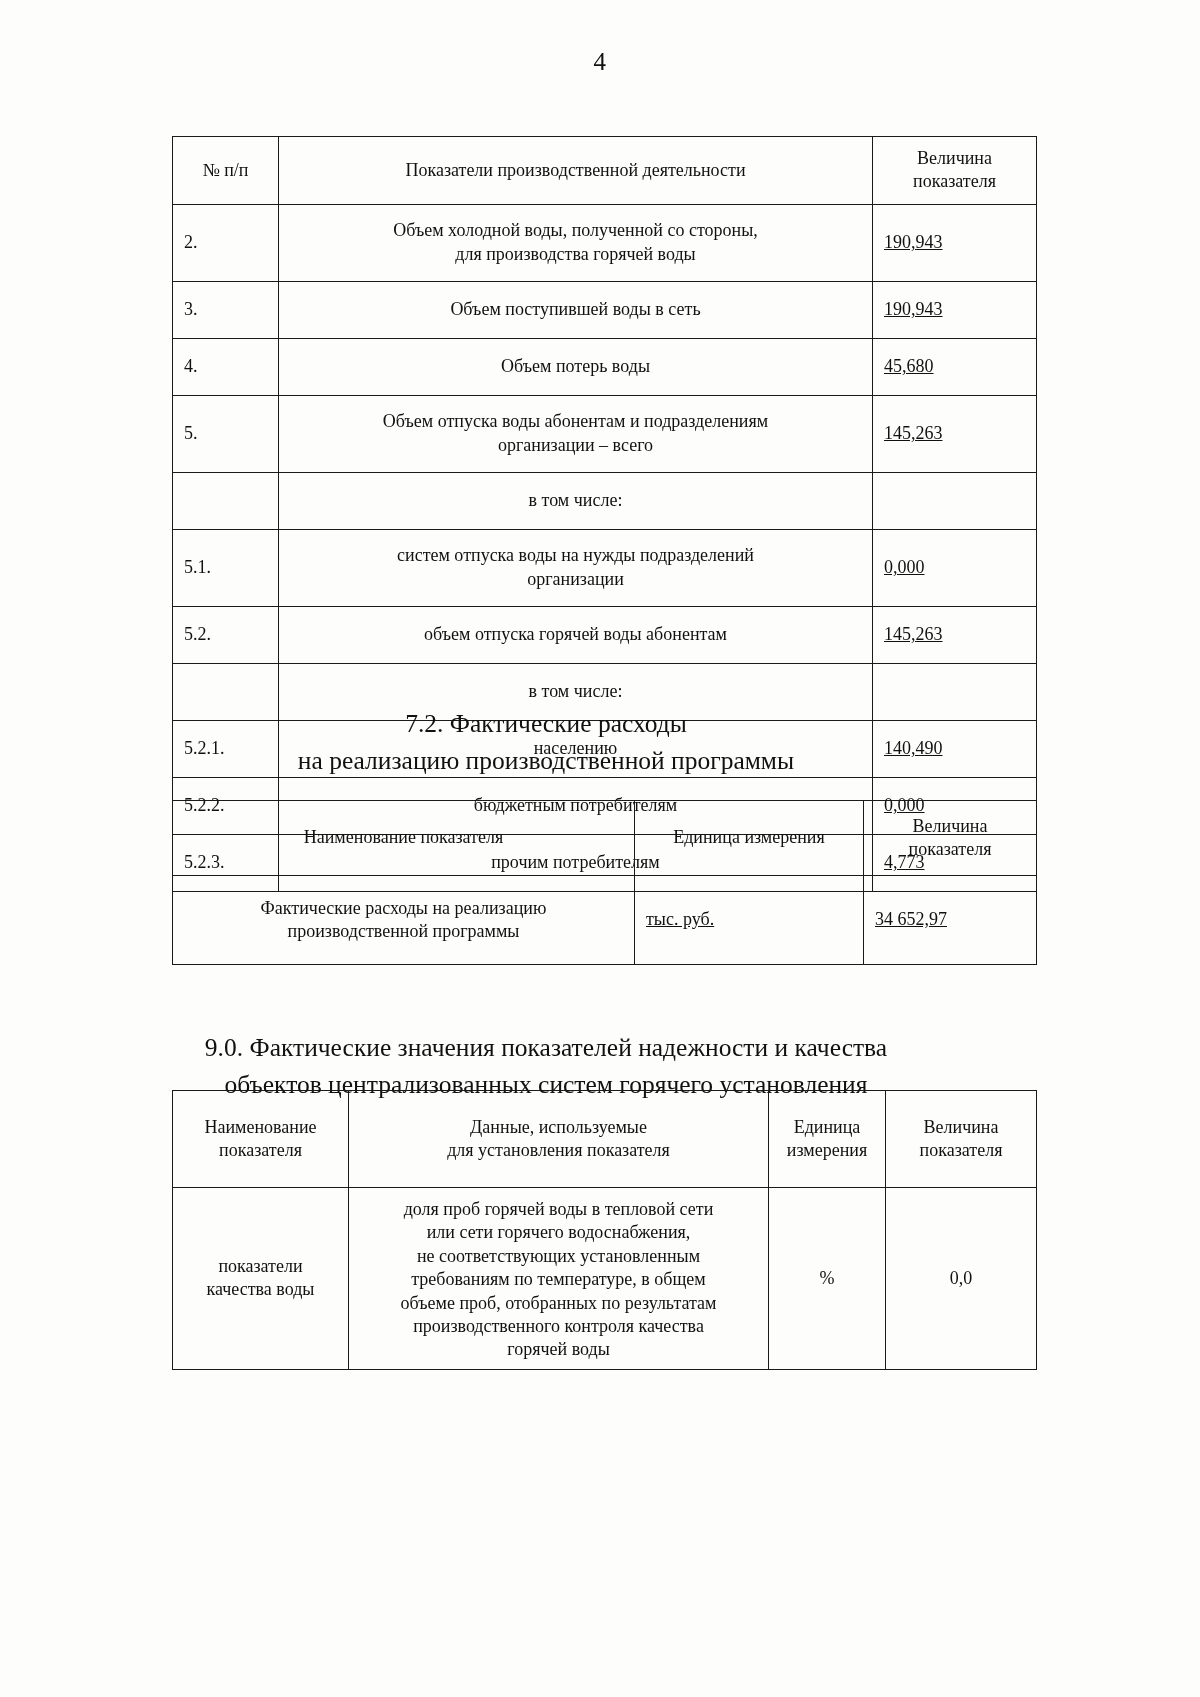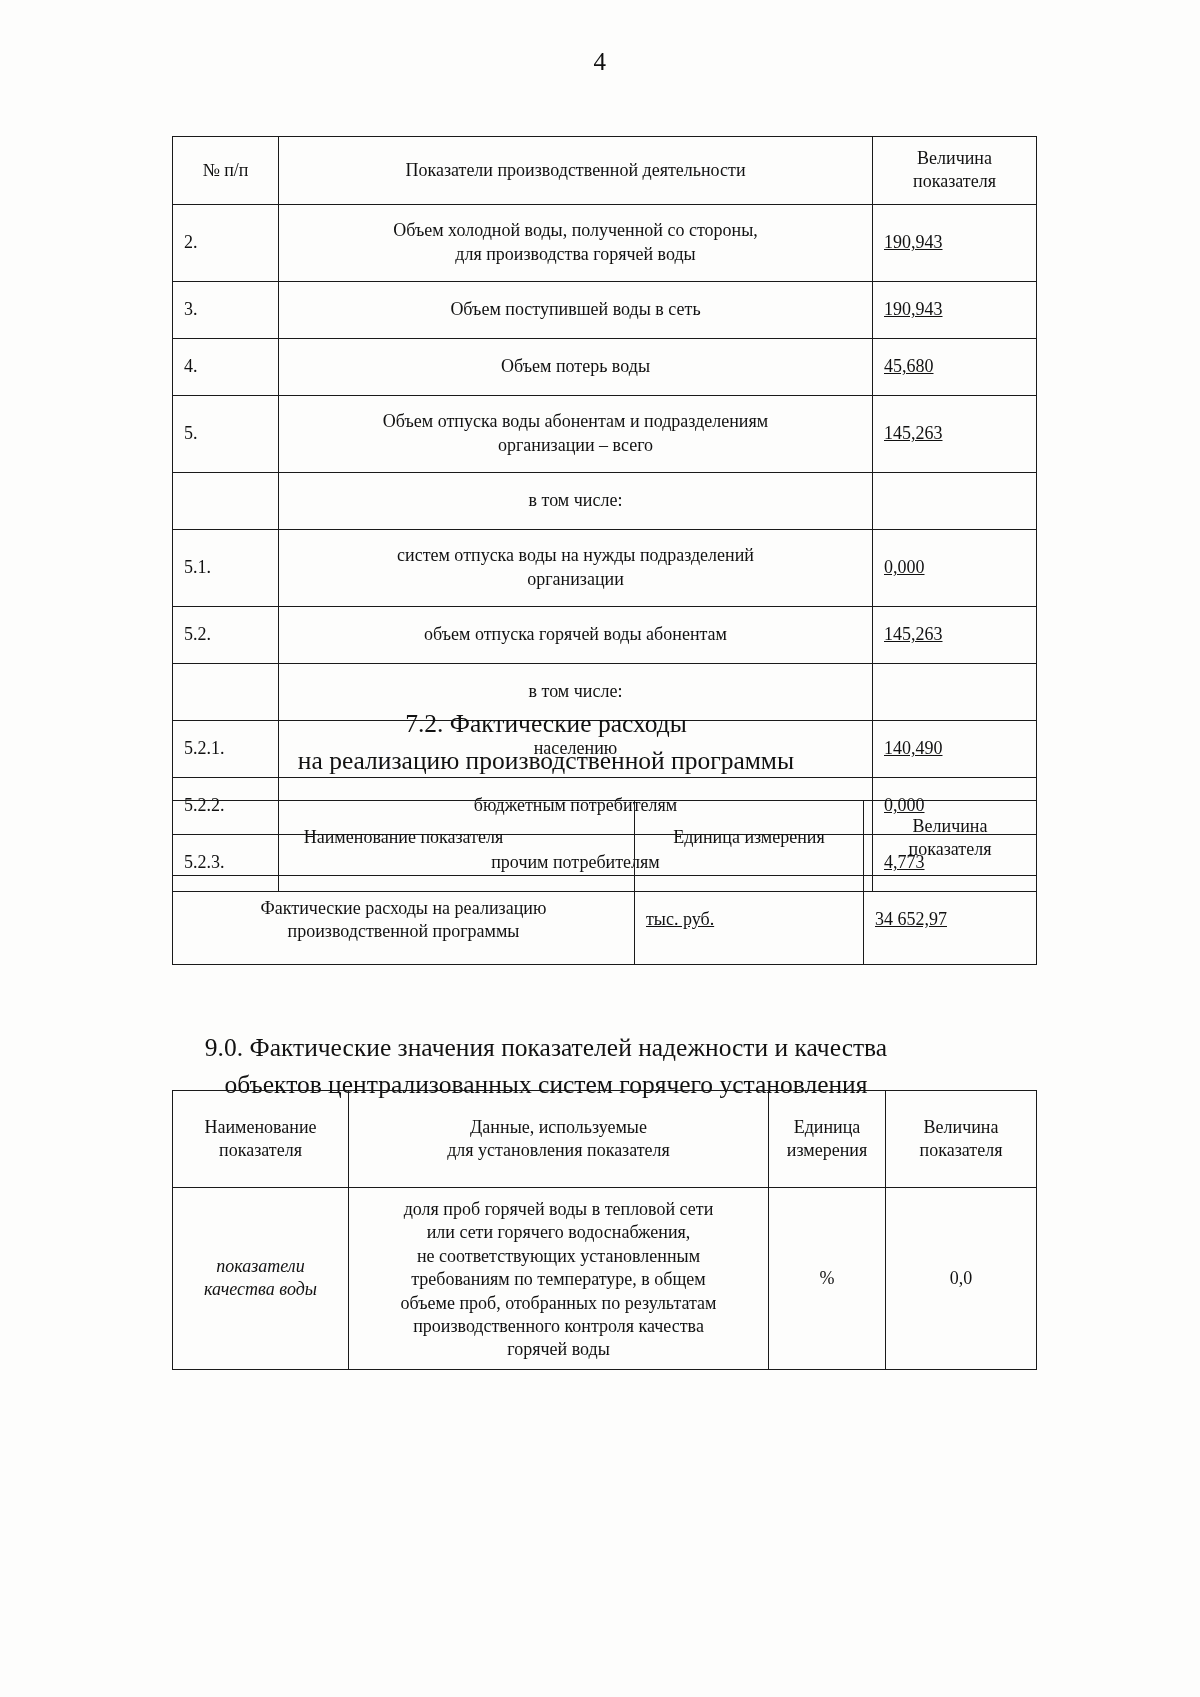--- a/index.html
+++ b/index.html
@@ -106,21 +106,21 @@
     top: 1062px;
     width: 864px;
     margin-top: 28px;
   }
   #table-quality col.c1 { width: 176px; }
   #table-quality col.c2 { width: 420px; }
   #table-quality col.c3 { width: 117px; }
   #table-quality col.c4 { width: 151px; }
   #table-quality th { height: 76px; }
   #table-quality td.body-cell { vertical-align: top; padding-top: 10px; }
-  #table-quality td.name-cell { vertical-align: middle; font-style: italic; }
+  #table-quality td.name-cell { vertical-align: middle; }
   #table-quality td.unit-cell,
   #table-quality td.value-cell { vertical-align: middle; text-align: center; }
   .multi-line { display: block; }
   .multi-line span { display: block; white-space: nowrap; text-align: center; }
 </style>
 </head>
 <body>
 
 <div class="page">
 

